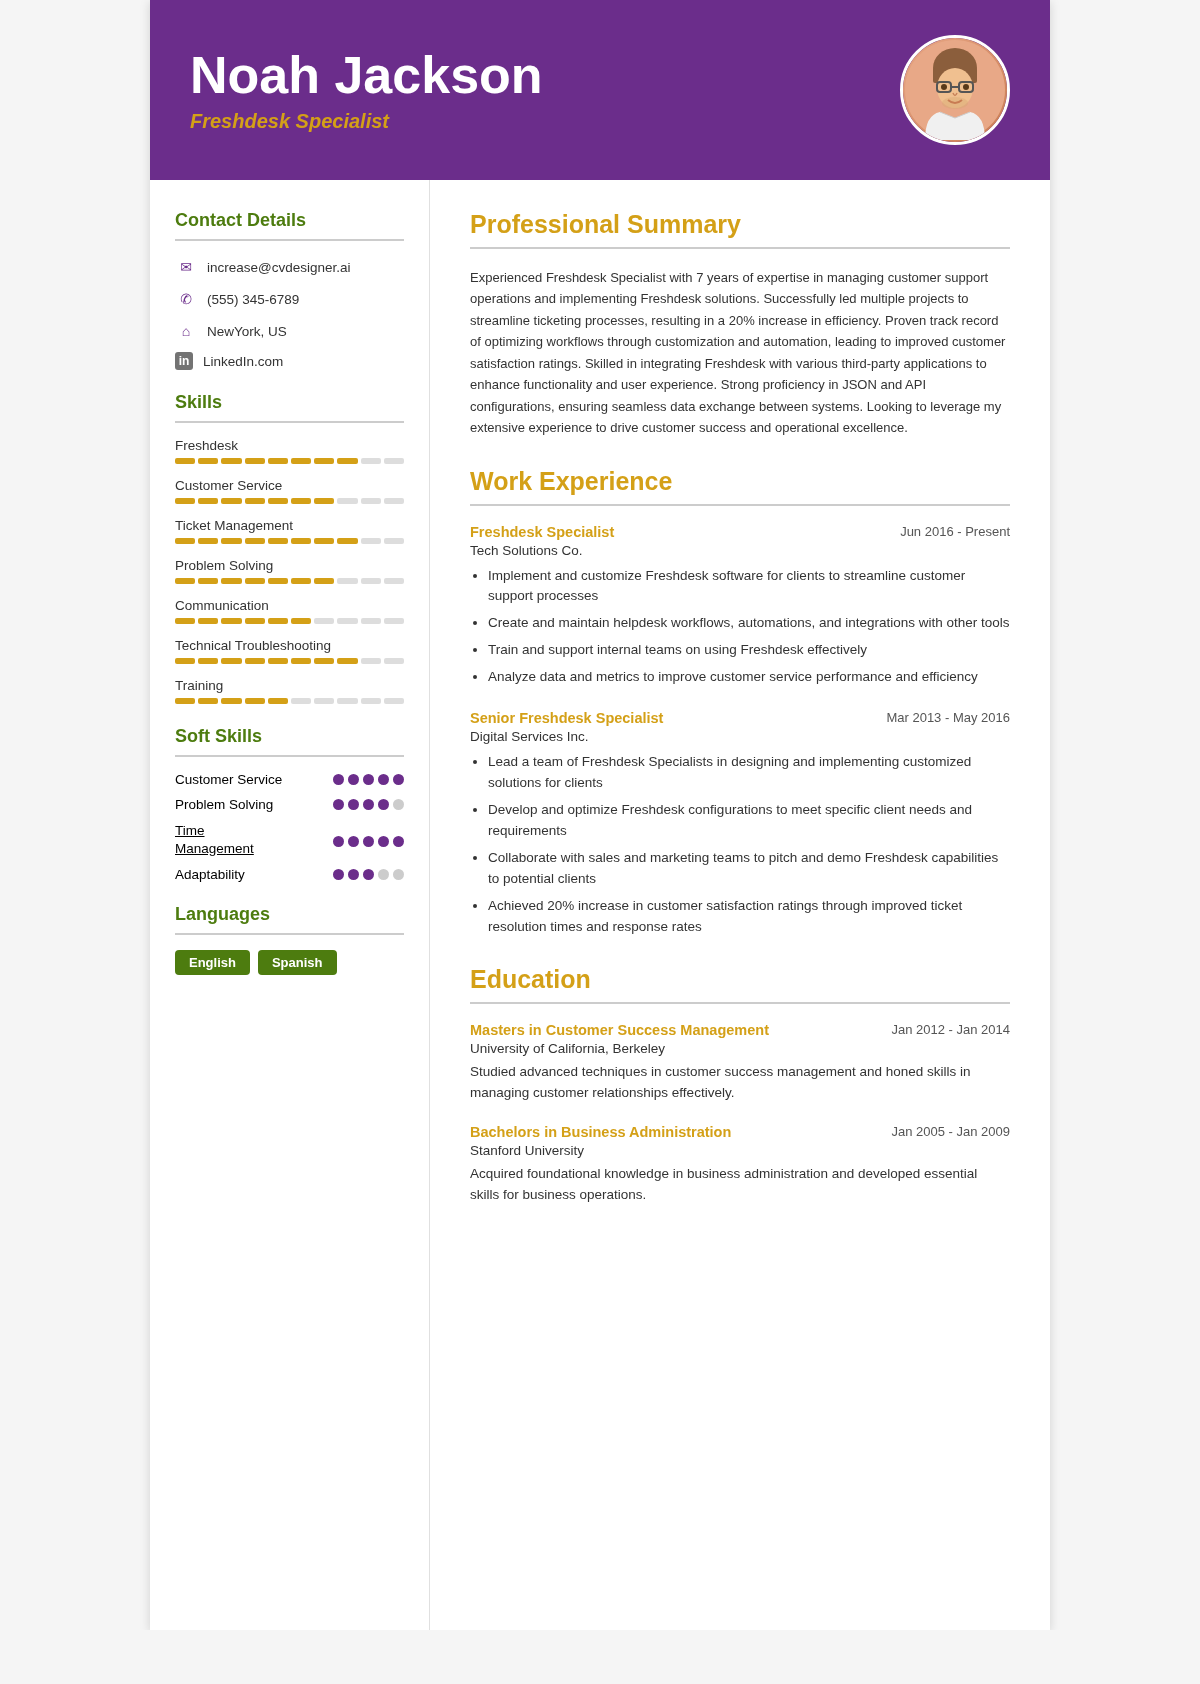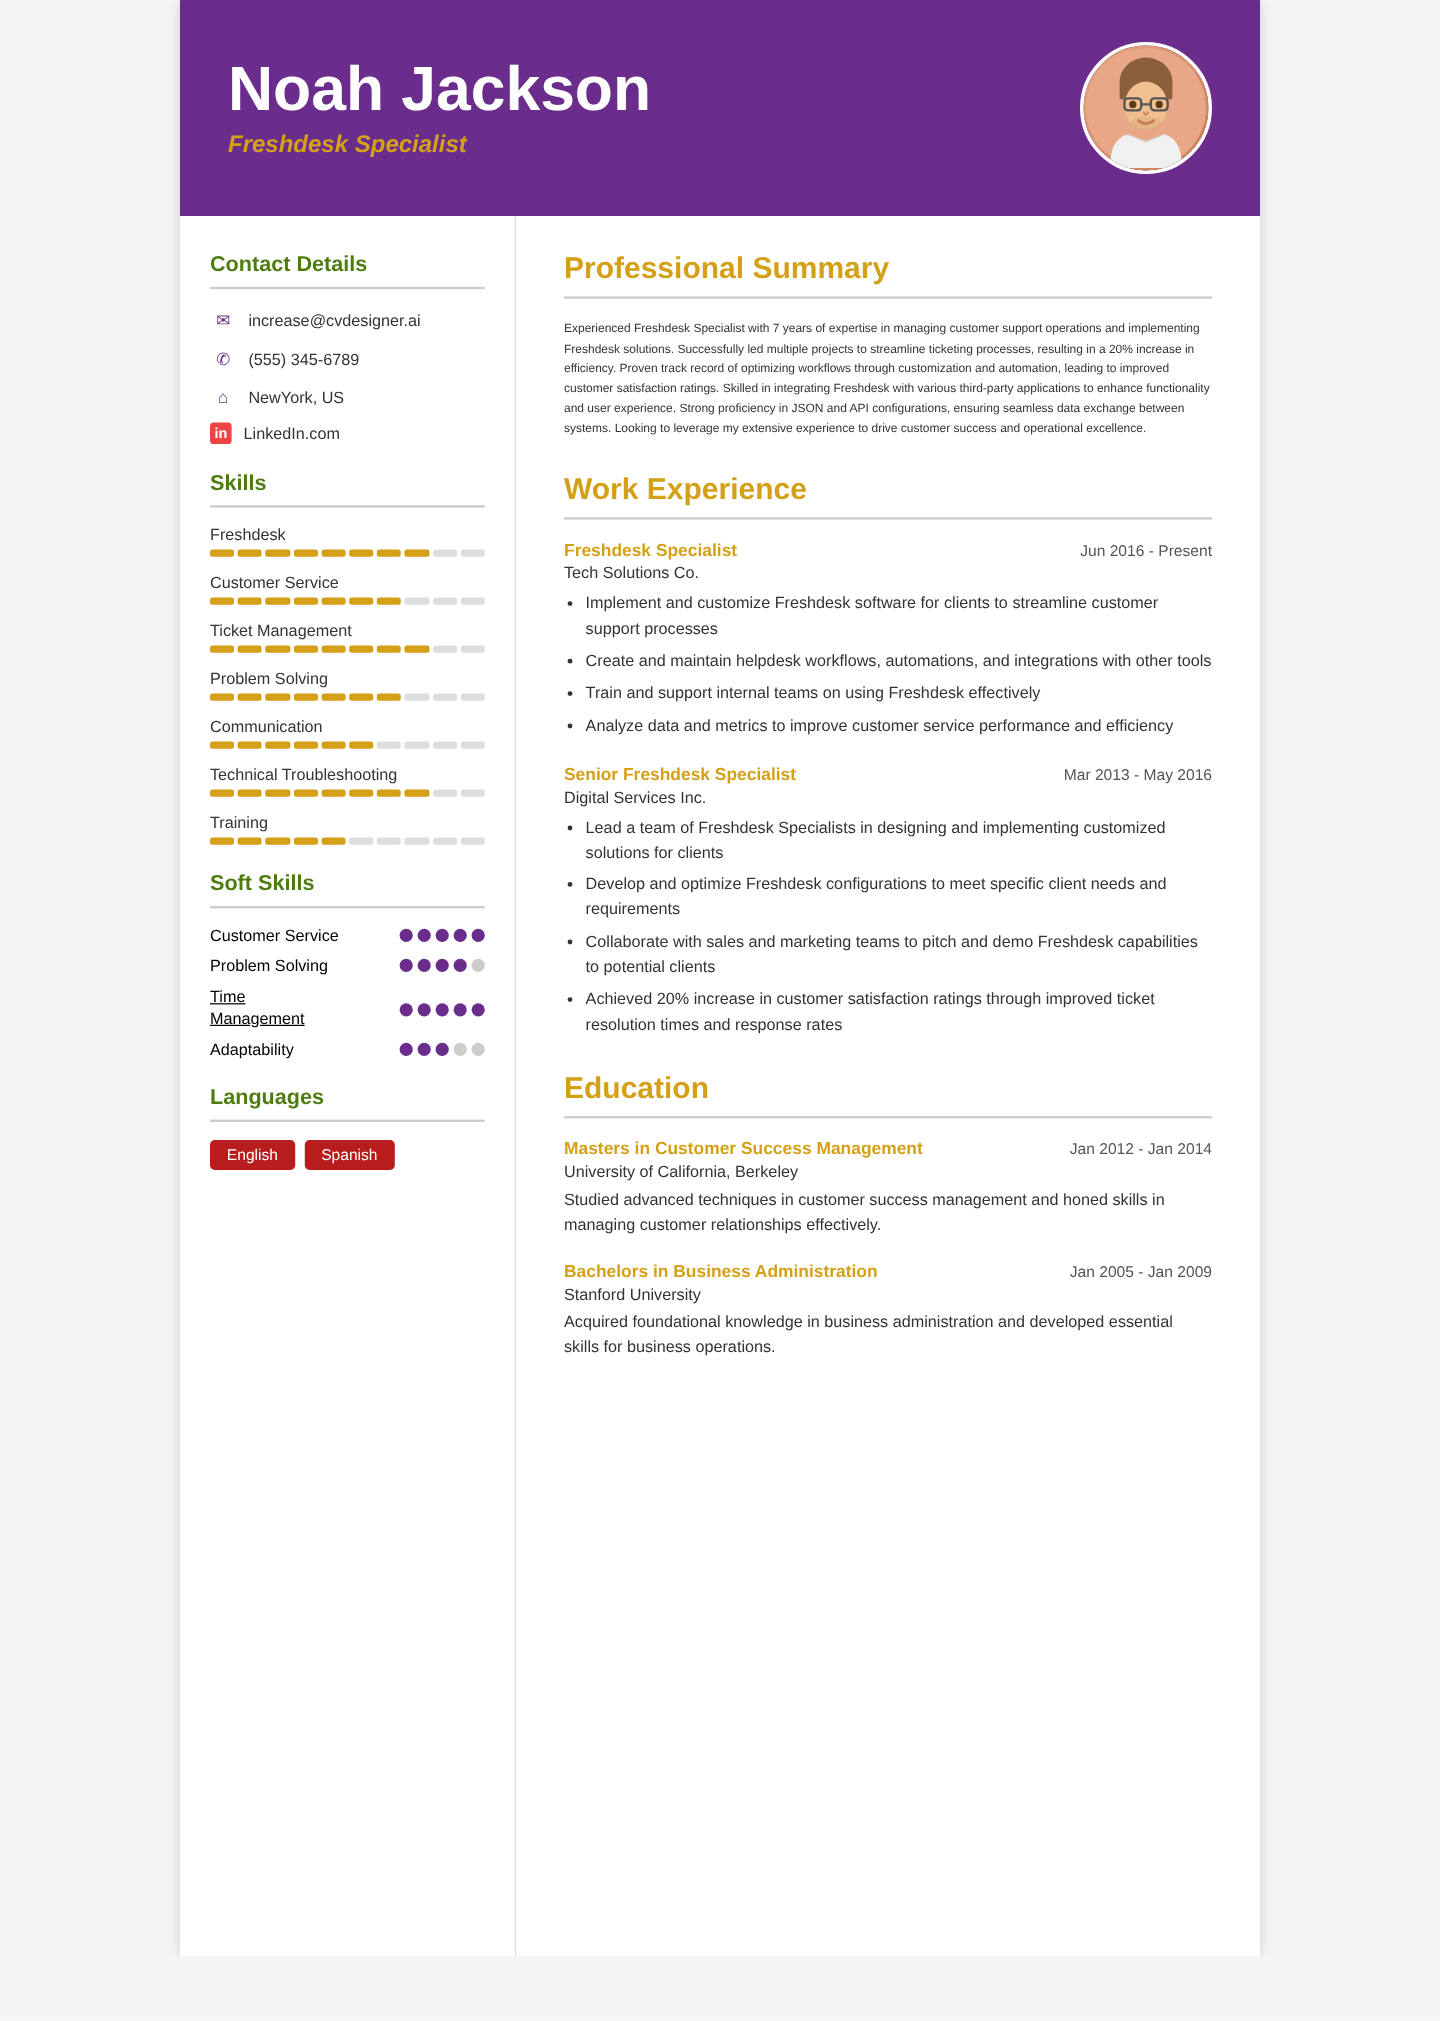--- a/index.html
+++ b/index.html
@@ -131,24 +131,24 @@
     .dot {
       width: 11px;
       height: 11px;
       border-radius: 50%;
     }
     .dot.filled { background: #6b2d8b; }
     .dot.empty { background: #ccc; }
     
     .lang-tags { display: flex; gap: 8px; margin-top: 5px; }
     .lang-tag {
-      background: #b91c1c;
+      background: #4d7c0f;
       color: #fff;
       font-size: 13px;
-      font-weight: 400;
+      font-weight: 700;
       padding: 5px 14px;
       border-radius: 4px;
     }
     
     .main {
       flex: 1;
       padding: 30px 40px;
     }
     .main-section { margin-bottom: 28px; }
     .main-section-title {
@@ -156,21 +156,21 @@
       font-size: 25px;
       font-weight: 800;
       margin-bottom: 8px;
     }
     .main-divider {
       border: none;
       border-top: 2px solid #ccc;
       margin-bottom: 18px;
     }
     .summary-text {
-      font-size: 10px;
+      font-size: 13px;
       color: #333;
       line-height: 1.65;
     }
     
     .job { margin-bottom: 22px; }
     .job-header {
       display: flex;
       justify-content: space-between;
       align-items: flex-start;
       margin-bottom: 3px;
@@ -285,21 +285,21 @@
         </div>
         <div class="contact-item">
           <span class="contact-icon">✆</span>
           <span>(555) 345-6789</span>
         </div>
         <div class="contact-item">
           <span class="contact-icon">⌂</span>
           <span>NewYork, US</span>
         </div>
         <div class="contact-item">
-          <span class="contact-icon" style="font-size:12px; font-weight:900; background:#ef4444; color:#fff; border-radius:3px; width:18px; height:18px; display:flex; align-items:center; justify-content:center;">in</span>
+          <span class="contact-icon" style="font-size:12px; font-weight:900; background:#737373; color:#fff; border-radius:3px; width:18px; height:18px; display:flex; align-items:center; justify-content:center;">in</span>
           <span>LinkedIn.com</span>
         </div>
       </div>
 
       <div class="sidebar-section">
         <div class="section-title">Skills</div>
         <hr class="divider">
         <div class="skill-item">
           <div class="skill-name">Freshdesk</div>
           <div class="skill-bar">

